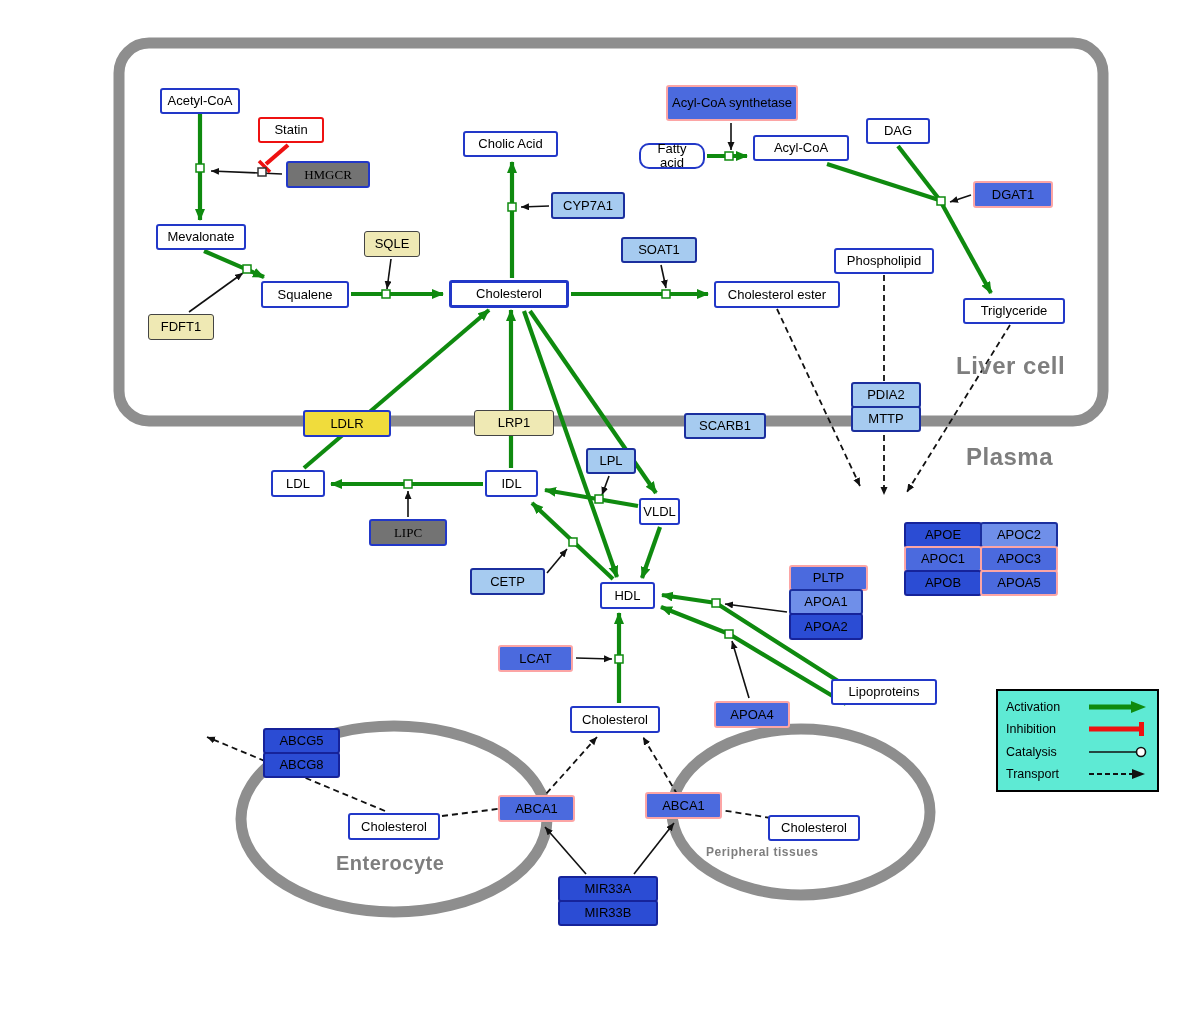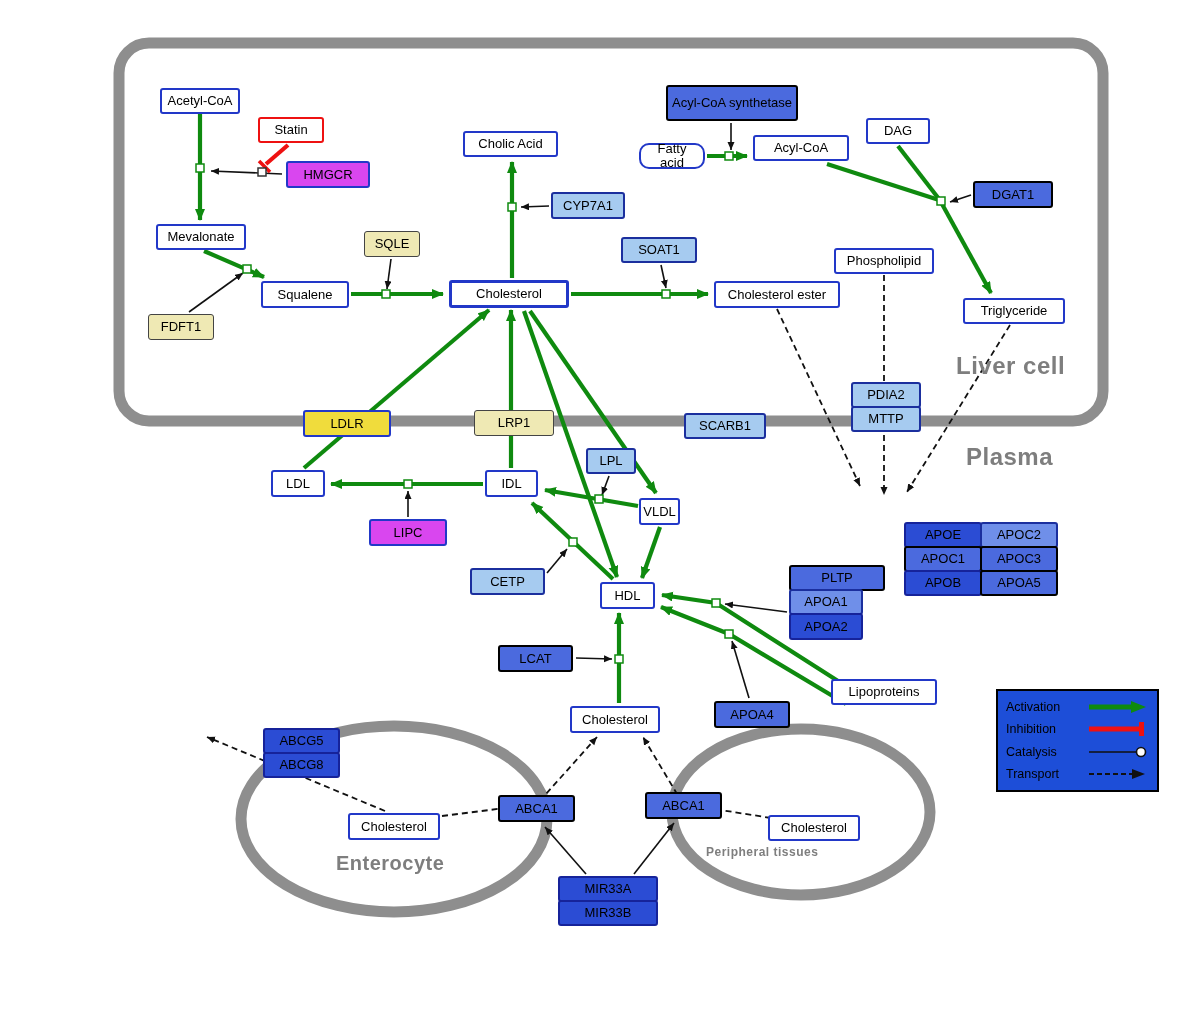--- a/index.html
+++ b/index.html
@@ -9,33 +9,33 @@
   }
   #edges{position:absolute;left:0;top:0;z-index:1;}
   .node{
     position:absolute;z-index:2;display:flex;align-items:center;justify-content:center;
     text-align:center;font-size:13px;color:#000;border-radius:3px;line-height:1.05;
     box-sizing:border-box;padding:1px 3px;cursor:pointer;
   }
   .wb{background:#ffffff;border:2px solid #2238c8;}
   .wb-thick{background:#ffffff;border:3px solid #2238c8;}
   .statin{background:#ffffff;border:2.5px solid #ee1111;}
-  .yellow{background:#d946ef;border:2px solid #2238c8;}
+  .yellow{background:#737373;border:2px solid #2238c8;font-family:Liberation Serif, serif;}
   .yellow2{background:#f0dc3c;border:2px solid #2238c8;}
   .paleyellow{background:#efe9b4;border:1.5px solid #444444;}
   .lightblue{background:#a6cbf0;border:2px solid #1b2f9e;}
   .blue3{background:#6f8fe9;border:2px solid #1b2f9e;}
-  .medblue{background:#4b6ade;border:2px solid #000000;}
+  .medblue{background:#4b6ade;border:2px solid #fca5a5;}
   .darkblue{background:#2b4cd4;border:2px solid #16239a;}
   .region-label{
     position:absolute;z-index:2;color:#7e7e7e;font-weight:bold;letter-spacing:.5px;
   }
   #legend{
     position:absolute;z-index:3;left:996px;top:689px;width:163px;height:103px;
-    background:#1d4ed8;border:2px solid #000;box-sizing:border-box;padding:6px 8px;
+    background:#5eead4;border:2px solid #000;box-sizing:border-box;padding:6px 8px;
     display:flex;flex-direction:column;justify-content:space-between;
   }
   .legend-row{display:flex;align-items:center;justify-content:space-between;height:20px;}
   .legend-row span{font-size:12.5px;color:#000;}
 </style>
 </head>
 <body>
 
 <div id="canvas">
 
@@ -158,21 +158,21 @@
   <div class="node lightblue" style="left:851px;top:406px;width:70px;height:26px;">MTTP</div>
 
   <div class="node wb" style="left:271px;top:470px;width:54px;height:27px;">LDL</div>
   <div class="node wb" style="left:485px;top:470px;width:53px;height:27px;">IDL</div>
   <div class="node yellow" style="left:369px;top:519px;width:78px;height:27px;">LIPC</div>
   <div class="node lightblue" style="left:586px;top:448px;width:50px;height:26px;">LPL</div>
   <div class="node wb" style="left:639px;top:498px;width:41px;height:27px;">VLDL</div>
   <div class="node lightblue" style="left:470px;top:568px;width:75px;height:27px;">CETP</div>
   <div class="node wb" style="left:600px;top:582px;width:55px;height:27px;">HDL</div>
   <div class="node medblue" style="left:498px;top:645px;width:75px;height:27px;">LCAT</div>
-  <div class="node medblue" style="left:789px;top:565px;width:96px;height:26px;">PLTP</div>
+  <div class="node medblue" style="left:789px;top:565px;width:79px;height:26px;">PLTP</div>
   <div class="node blue3" style="left:789px;top:589px;width:74px;height:26px;">APOA1</div>
   <div class="node darkblue" style="left:789px;top:613px;width:74px;height:27px;">APOA2</div>
   <div class="node darkblue" style="left:904px;top:522px;width:78px;height:26px;">APOE</div>
   <div class="node blue3" style="left:980px;top:522px;width:78px;height:26px;">APOC2</div>
   <div class="node medblue" style="left:904px;top:546px;width:78px;height:26px;">APOC1</div>
   <div class="node medblue" style="left:980px;top:546px;width:78px;height:26px;">APOC3</div>
   <div class="node darkblue" style="left:904px;top:570px;width:78px;height:26px;text-align:center;">APOB</div>
   <div class="node medblue" style="left:980px;top:570px;width:78px;height:26px;">APOA5</div>
   <div class="node medblue" style="left:714px;top:701px;width:76px;height:27px;">APOA4</div>
   <div class="node wb" style="left:831px;top:679px;width:106px;height:26px;">Lipoproteins</div>

